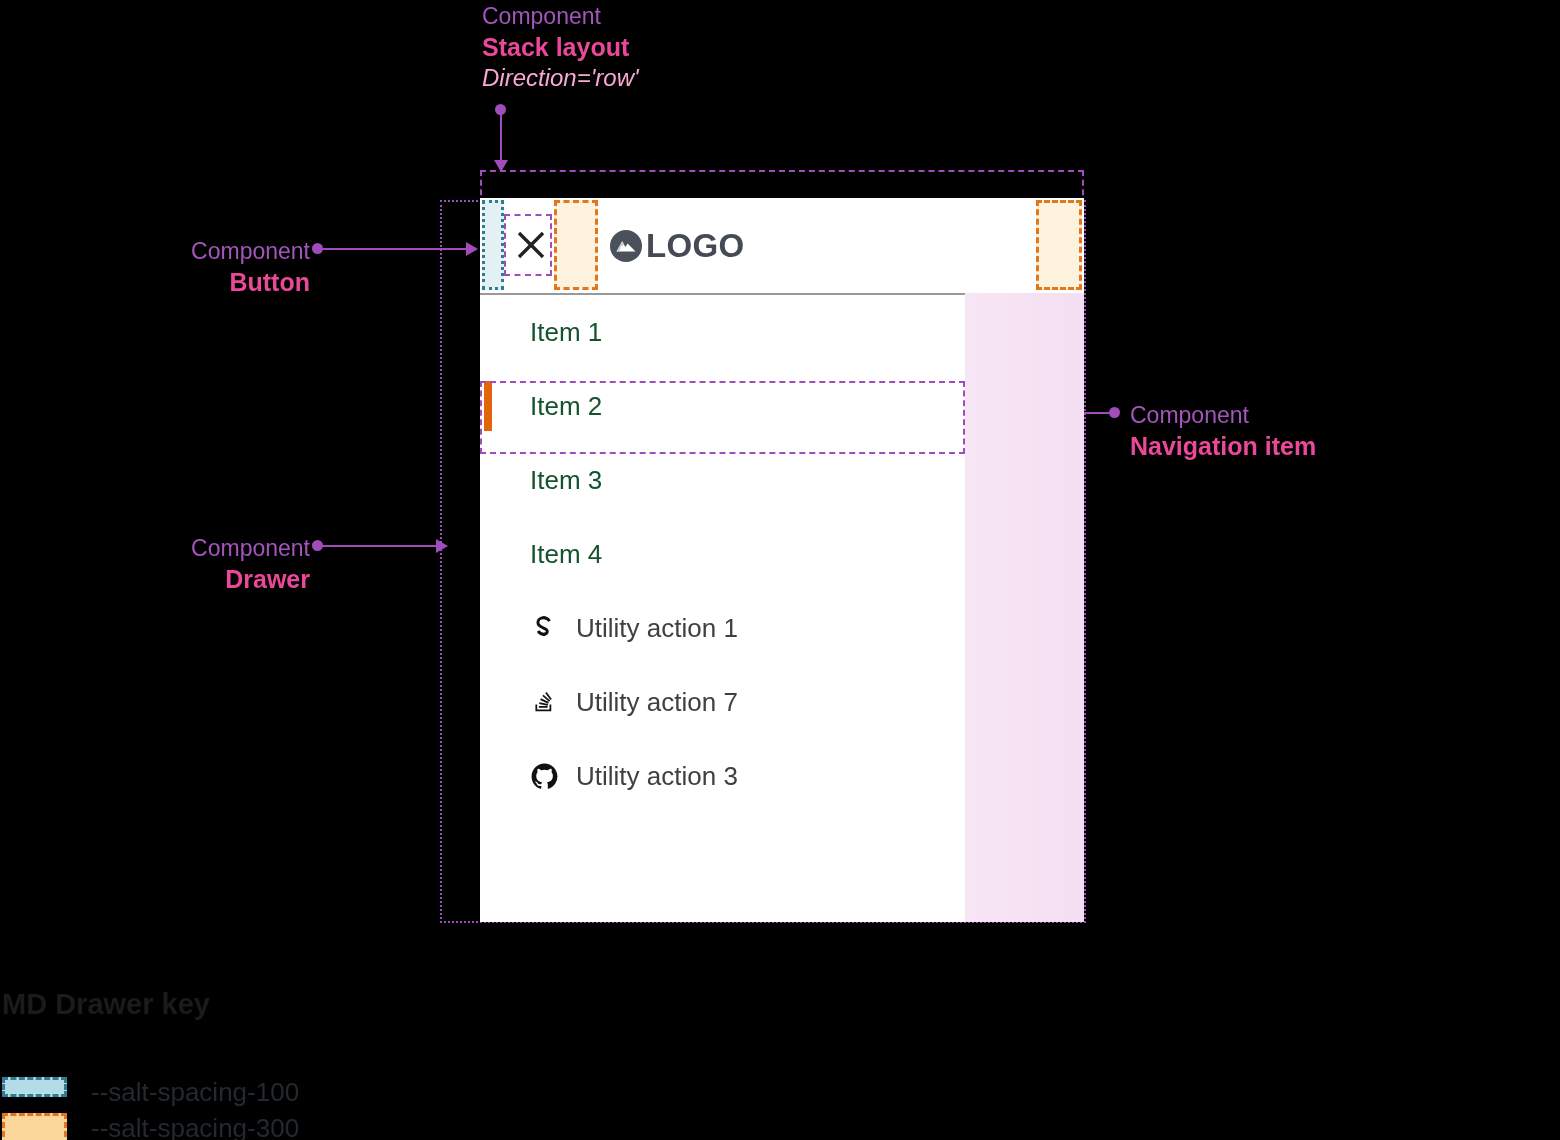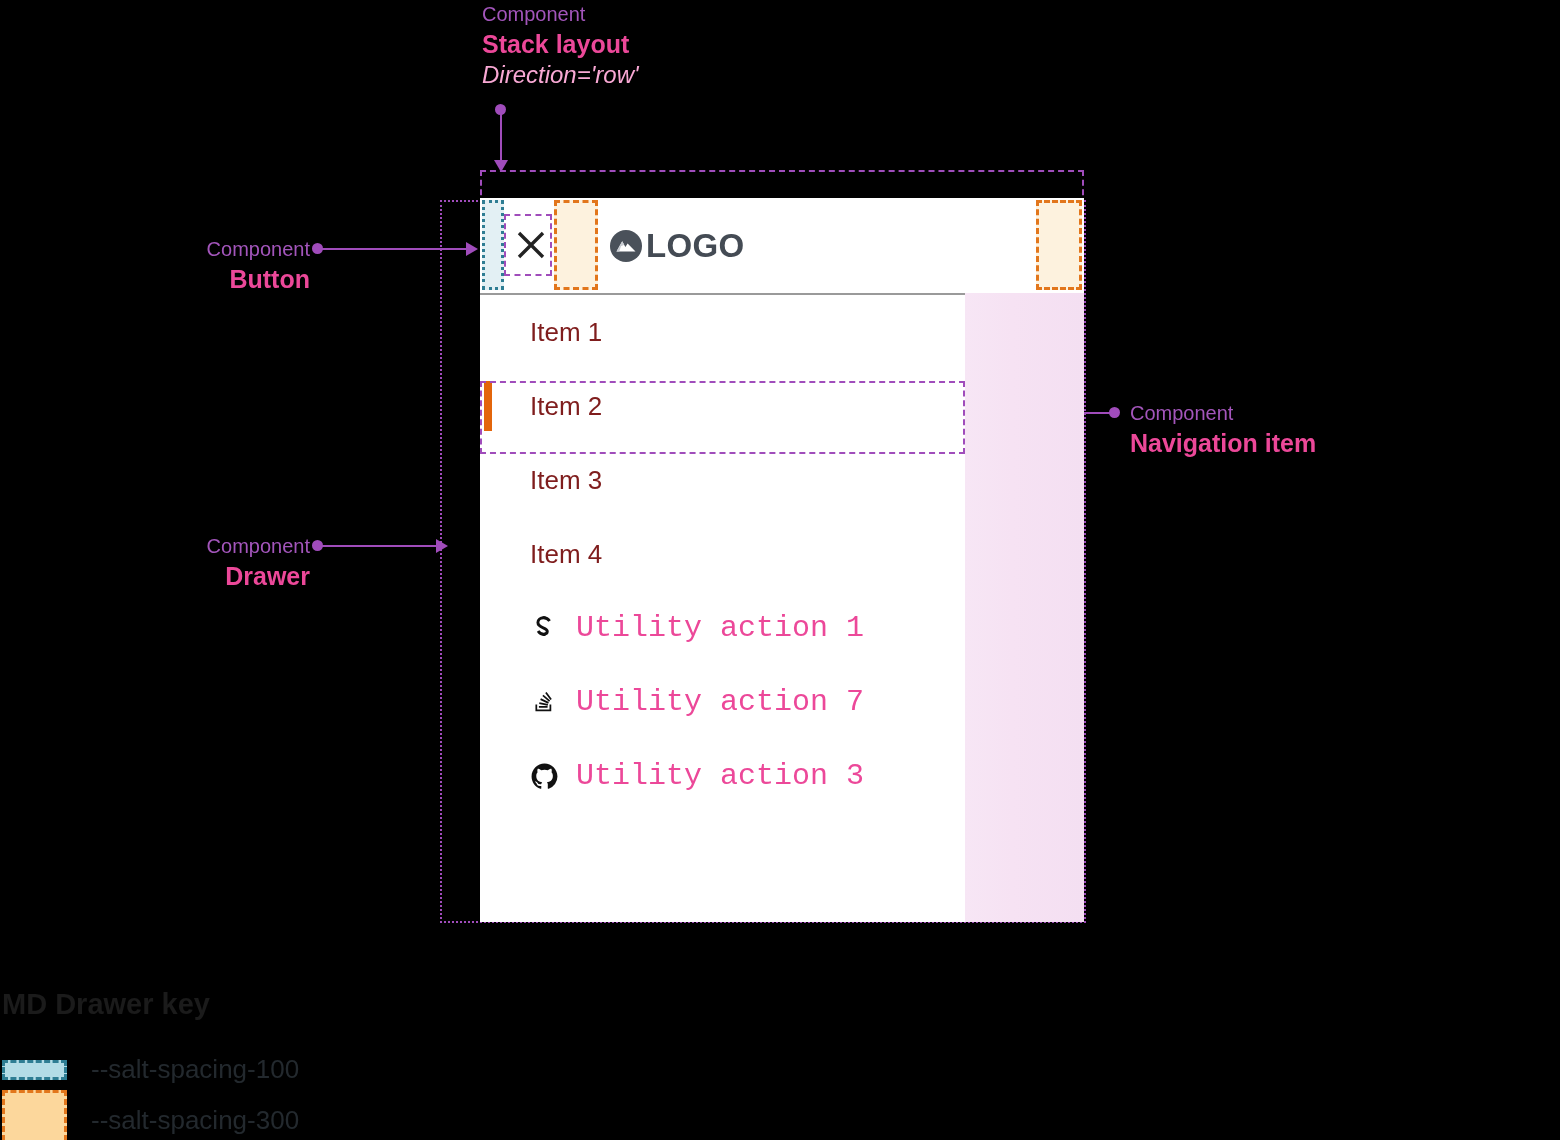--- a/index.html
+++ b/index.html
@@ -24,21 +24,21 @@
   
   .anno {
     position: absolute;
     color: #a050b4;
     font-family: "Liberation Sans", sans-serif;
     line-height: 1.28;
     white-space: nowrap;
   }
   .anno .kind {
     display: block;
-    font-size: 20px;
+    font-size: 23px;
     font-weight: 400;
     color: #a355bb;
   }
   .anno .name {
     display: block;
     font-size: 25px;
     font-weight: 700;
     color: #ec4899;
   }
   .anno .sub {
@@ -180,21 +180,21 @@
     position: relative;
     height: 74px;
     display: flex;
     align-items: center;
     padding-left: 50px;
     box-sizing: border-box;
     cursor: pointer;
   }
   .nav-item .nav-label {
     font-size: 26px;
-    color: #7f1d1d;
+    color: #14532d;
     font-family: "Liberation Sans", sans-serif;
   }
   .nav-item .active-bar {
     position: absolute;
     left: 4px;
     top: 12px;
     bottom: 12px;
     width: 8px;
     background: #e3650b;
     border-radius: 0;
@@ -212,23 +212,23 @@
   }
   .util-icon {
     width: 28px;
     height: 28px;
     flex: none;
     display: flex;
     align-items: center;
     justify-content: center;
   }
   .util-label {
-    font-size: 30px;
-    color: #ec4899;
-    font-family: Liberation Mono, monospace;
+    font-size: 26px;
+    color: #404040;
+    font-family: Liberation Sans, sans-serif;
   }
 
   
   .scrim {
     position: absolute;
     left: 485px;
     top: 95px;
     width: 119px;
     bottom: 0;
     background: linear-gradient(to right, #f7e6f5 0%, #f6e2f3 40%, #f4dff2 100%);
@@ -241,21 +241,21 @@
     left: 2px;
     top: 988px;
     font-size: 29px;
     font-weight: 700;
     color: #1b1b1b;
     font-family: "Liberation Sans", sans-serif;
   }
   .key-row {
     position: absolute;
     display: flex;
-    align-items: center;
+    margin-top: 23px;
   }
   .key-swatch-100 {
     width: 65px;
     height: 20px;
     background: #b3dce6;
     border: 3px dashed #2e7d93;
     box-sizing: border-box;
   }
   .key-swatch-300 {
     width: 65px;

